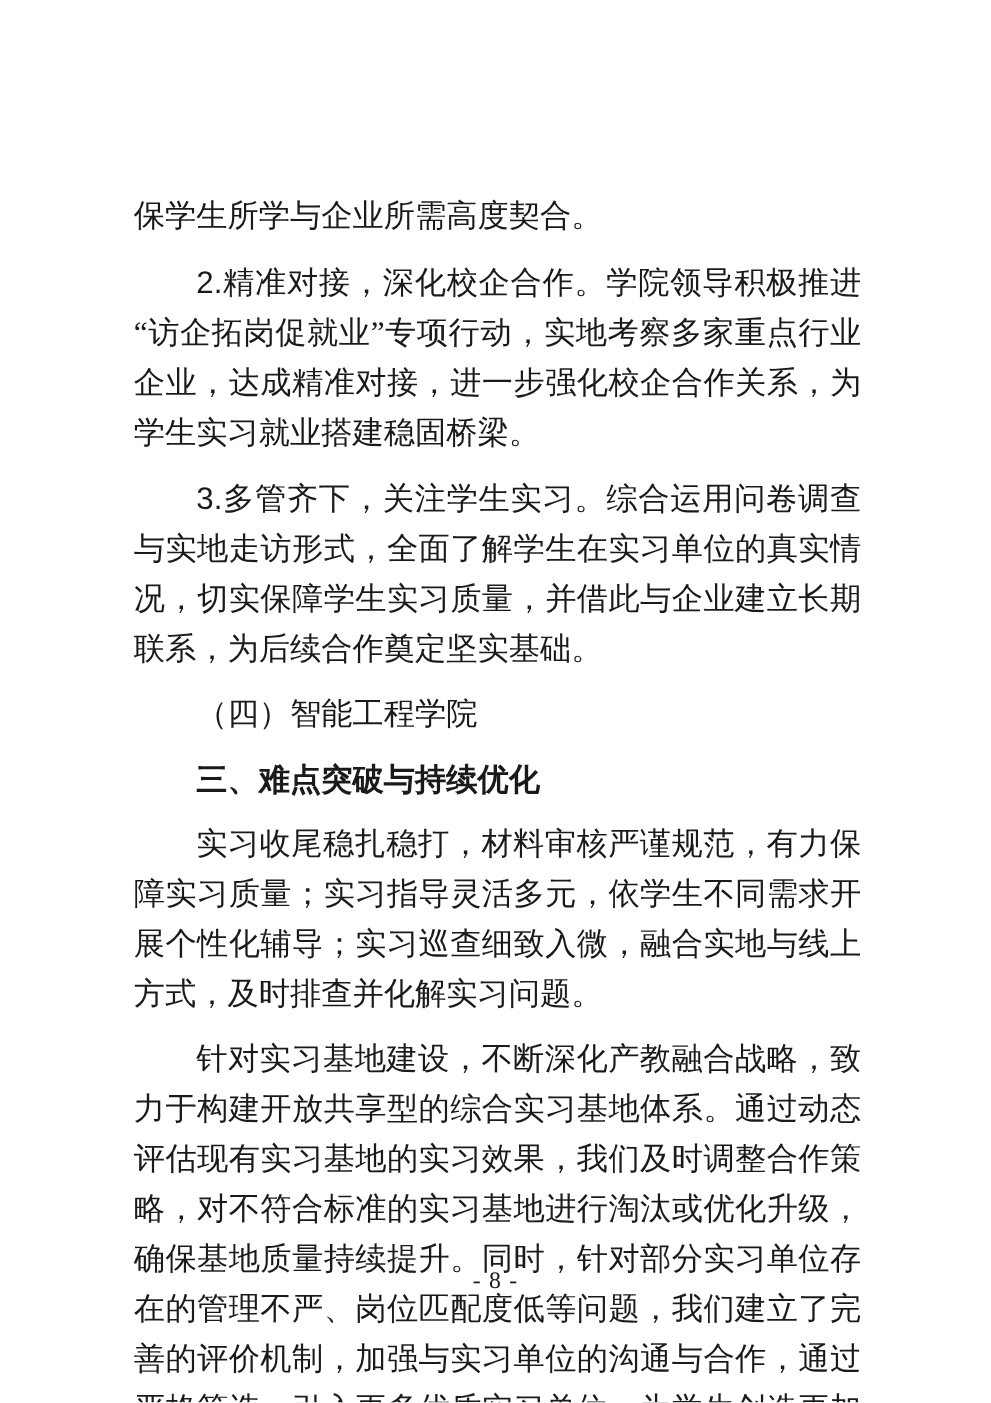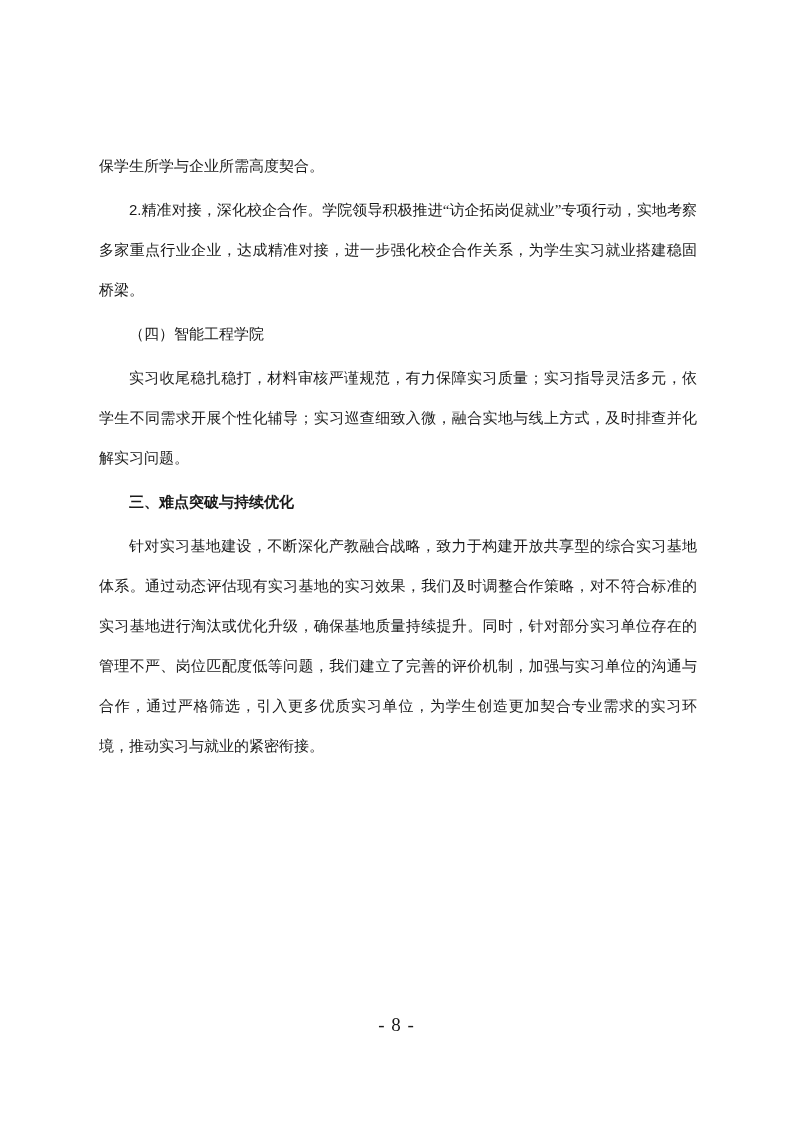--- a/index.html
+++ b/index.html
@@ -16,23 +16,23 @@
     font-family: "Liberation Serif", "DejaVu Serif", serif;
     color: #1a1a1a;
   }
   .text-block {
     position: absolute;
     left: 95px;
     top: 142px;
     width: 606px;
   }
   .para {
-    margin: 4px;
+    margin: 12px;
     padding: 0;
-    font-size: 15px;
+    font-size: 25px;
     line-height: 40px;
     text-align: justify;
     text-justify: inter-ideograph;
     letter-spacing: 0;
   }
   .indent {
     text-indent: 2em;
   }
   .lead {
     font-weight: 400;
@@ -65,31 +65,34 @@
   <div class="text-block">
 
     <p class="para">
       <span>保学生所学与企业所需高度契合。</span>
     </p>
 
     <p class="para indent">
       <span class="lead">2.精准对接，深化校企合作。</span><span>学院领导积极推进“访企拓岗促就业”专项行动，实地考察多家重点行业企业，达成精准对接，进一步强化校企合作关系，为学生实习就业搭建稳固桥梁。</span>
     </p>
 
+    <p class="para indent">
+      <span class="lead">3.多管齐下，关注学生实习。</span><span>综合运用问卷调查与实地走访形式，全面了解学生在实习单位的真实情况，切实保障学生实习质量，并借此与企业建立长期联系，为后续合作奠定坚实基础。</span>
+    </p>
 
     <p class="para indent h-kaiti">
       <span>（四）智能工程学院</span>
     </p>
 
+    <p class="para indent h-bold">
+      <span>三、难点突破与持续优化</span>
+    </p>
+
     <p class="para indent">
       <span>实习收尾稳扎稳打，材料审核严谨规范，有力保障实习质量；实习指导灵活多元，依学生不同需求开展个性化辅导；实习巡查细致入微，融合实地与线上方式，及时排查并化解实习问题。</span>
-    </p>
-
-    <p class="para indent h-bold">
-      <span>三、难点突破与持续优化</span>
     </p>
 
 
     <p class="para indent">
       <span>针对实习基地建设，不断深化产教融合战略，致力于构建开放共享型的综合实习基地体系。通过动态评估现有实习基地的实习效果，我们及时调整合作策略，对不符合标准的实习基地进行淘汰或优化升级，确保基地质量持续提升。同时，针对部分实习单位存在的管理不严、岗位匹配度低等问题，我们建立了完善的评价机制，加强与实习单位的沟通与合作，通过严格筛选，引入更多优质实习单位，为学生创造更加契合专业需求的实习环境，推动实习与就业的紧密衔接。</span>
     </p>
 
   </div>
 
   <div class="page-number">- 8 -</div>

